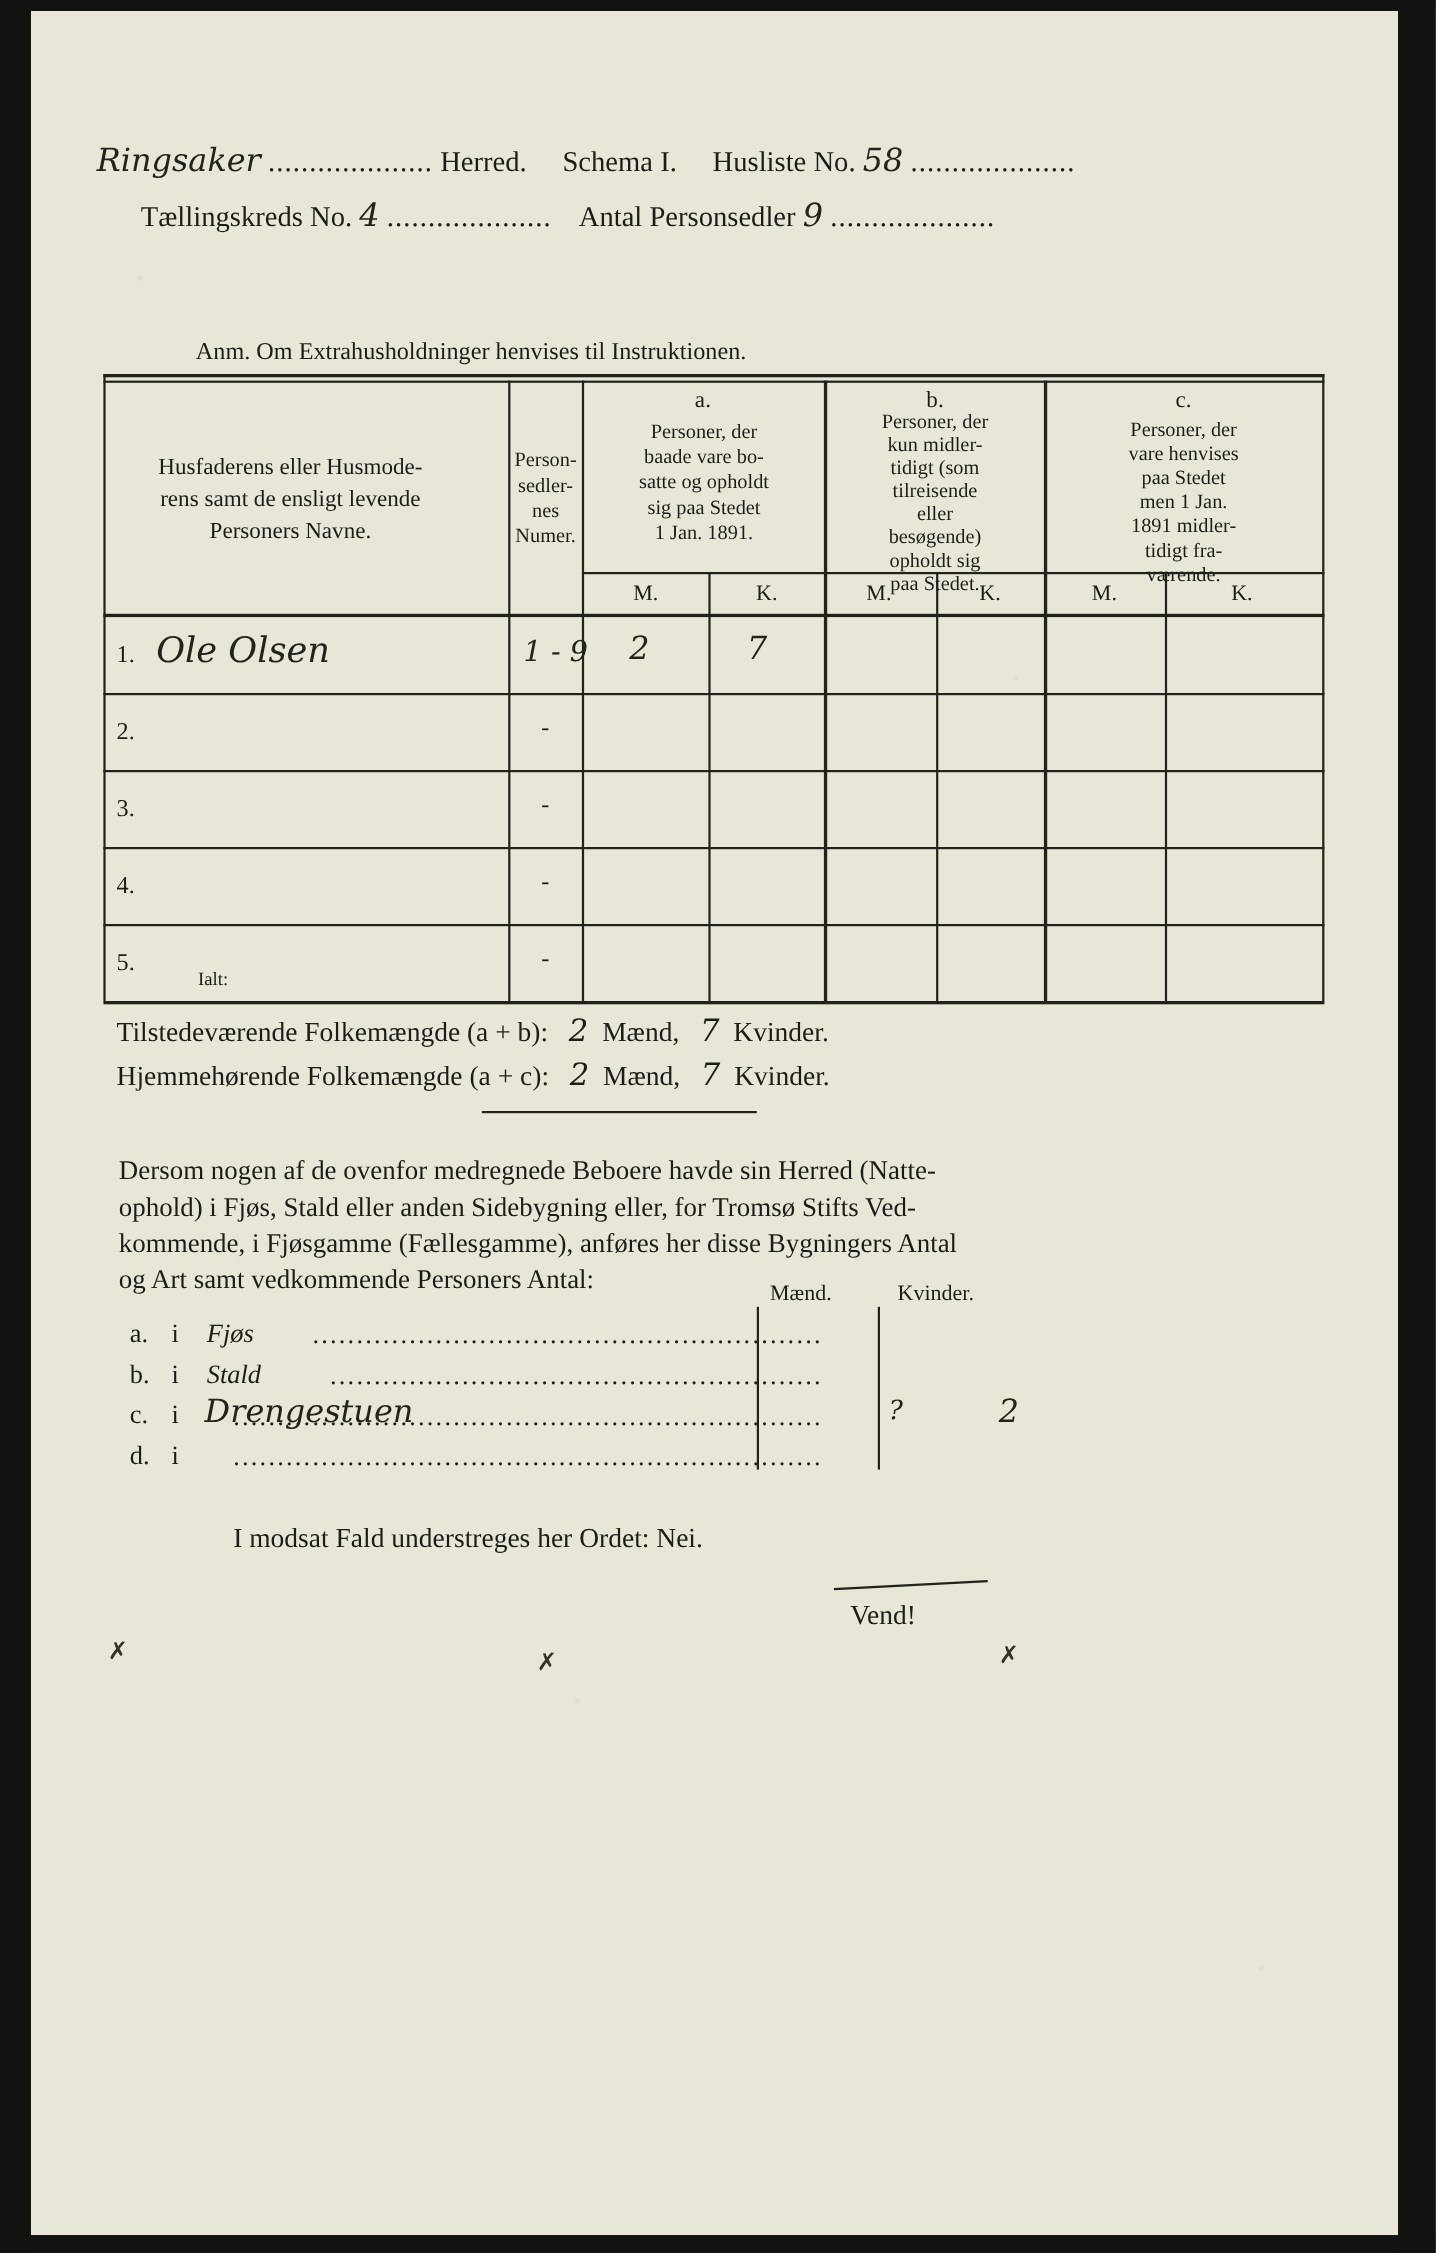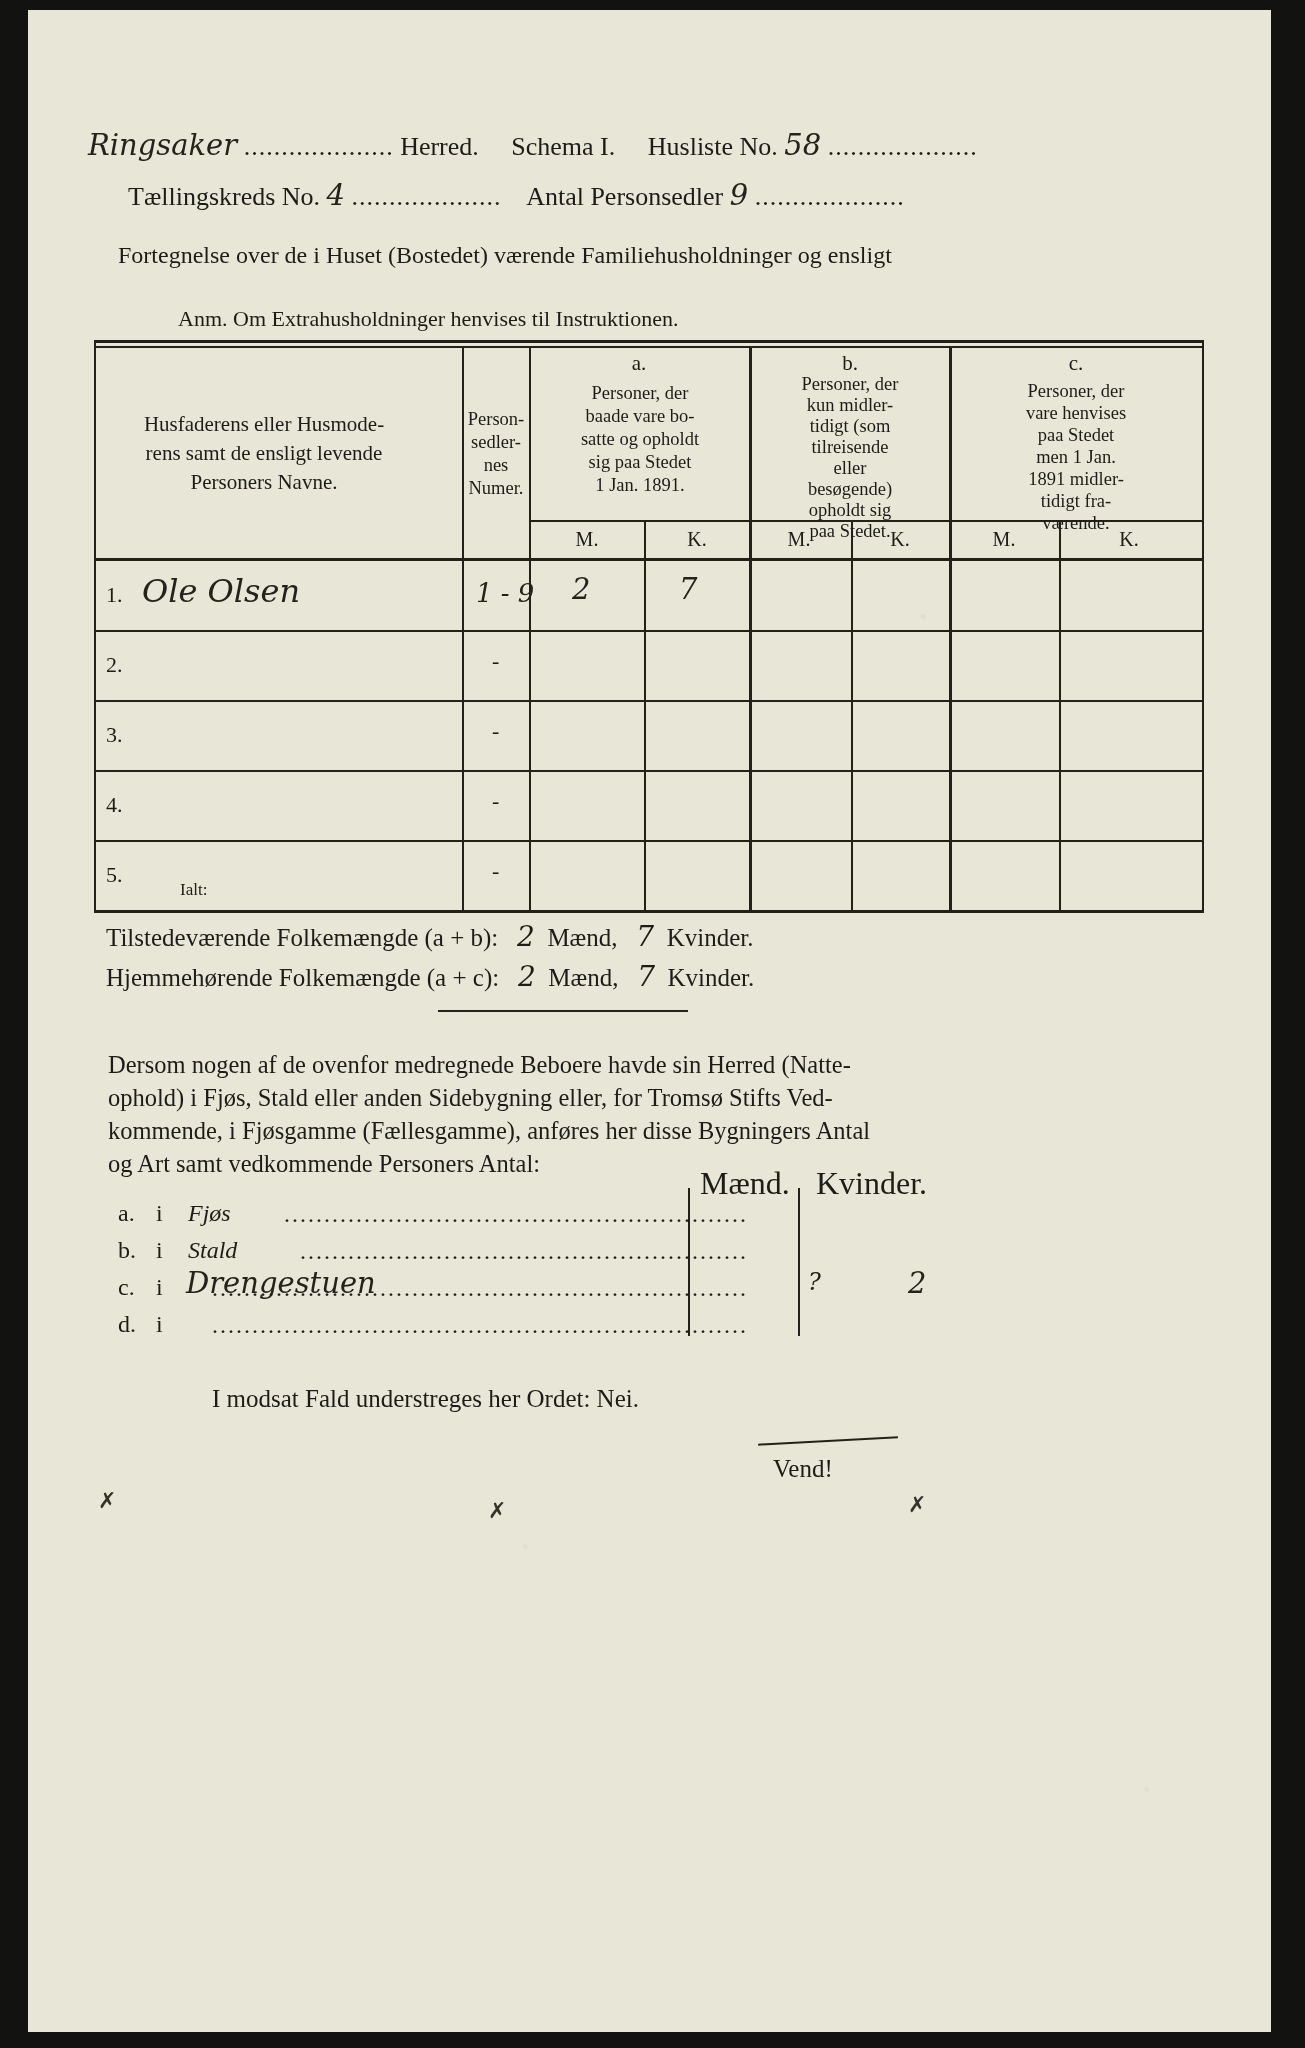--- a/index.html
+++ b/index.html
@@ -191,21 +191,21 @@
     left: 80px;
     top: 1038px;
     width: 1080px;
     font-size: 24.5px;
     line-height: 33px;
   }
 
   .mk-hdr {
     position: absolute;
     top: 1155px;
-    font-size: 32px;
+    font-size: 20px;
   }
 
   .ab-list {
     position: absolute;
     left: 80px;
     top: 1190px;
     width: 1080px;
     font-size: 24px;
   }
   .ab-row { position: relative; height: 37px; }
@@ -270,21 +270,20 @@
         <span>Tællingskreds No.</span>
         <span class="hand">4</span>
         <span class="dots">....................</span>
         &nbsp;&nbsp;
         <span>Antal Personsedler</span>
         <span class="hand">9</span>
         <span class="dots">....................</span>
       </div>
 
       <div class="intro1">
-        <span>Fortegnelse over de i Huset (Bostedet) værende Familiehusholdninger og ensligt</span>
       </div>
       <div class="anm">Anm.  Om Extrahusholdninger henvises til Instruktionen.</div>
 
       <div class="tbl">
 
         <div class="rule h-thick" style="left:0;  top:0;   width:1110px;"></div>
         <div class="rule h-thin" style="left:0;  top:6px; width:1110px;"></div>
         <div class="rule h-thin" style="left:435px; top:180px; width:675px;"></div>
         <div class="rule h-thick" style="left:0;  top:218px; width:1110px;"></div>
         <div class="rule h-thin" style="left:0;  top:290px; width:1110px;"></div>

